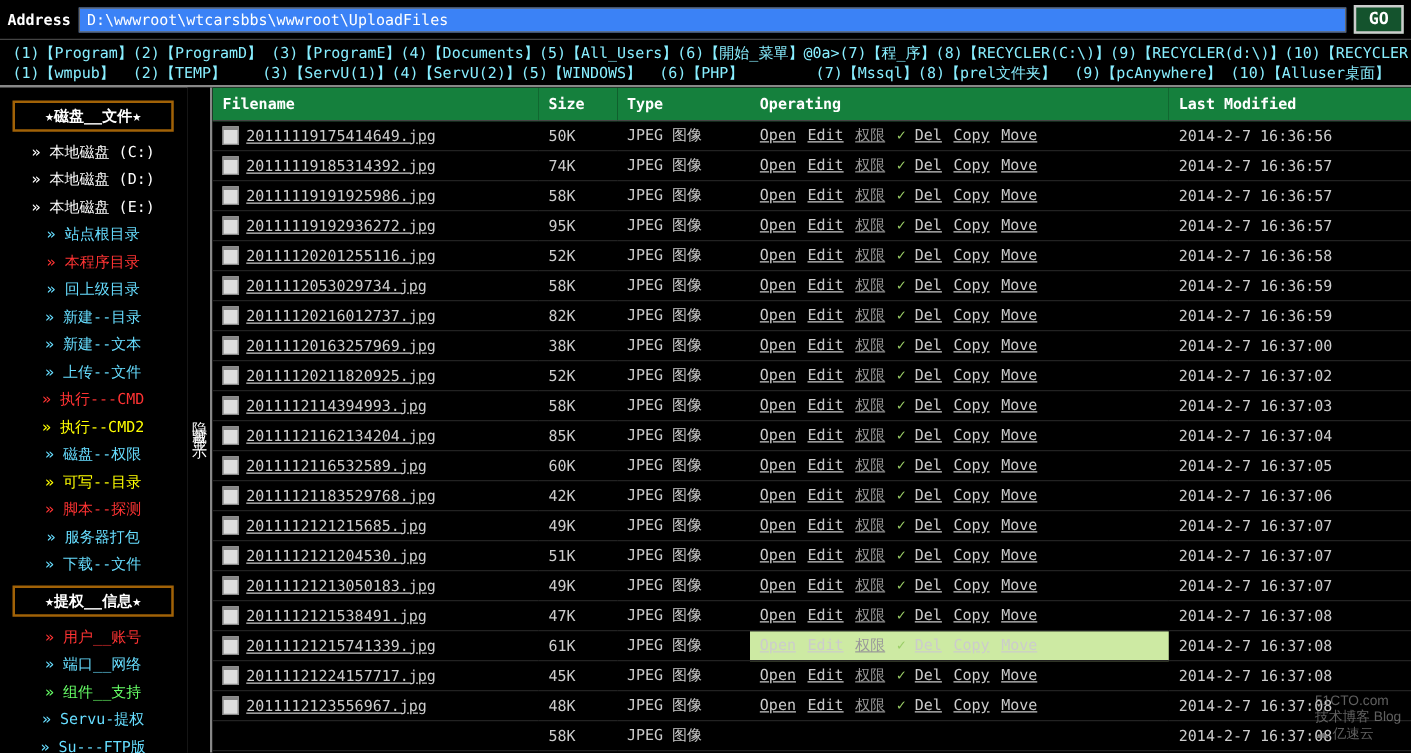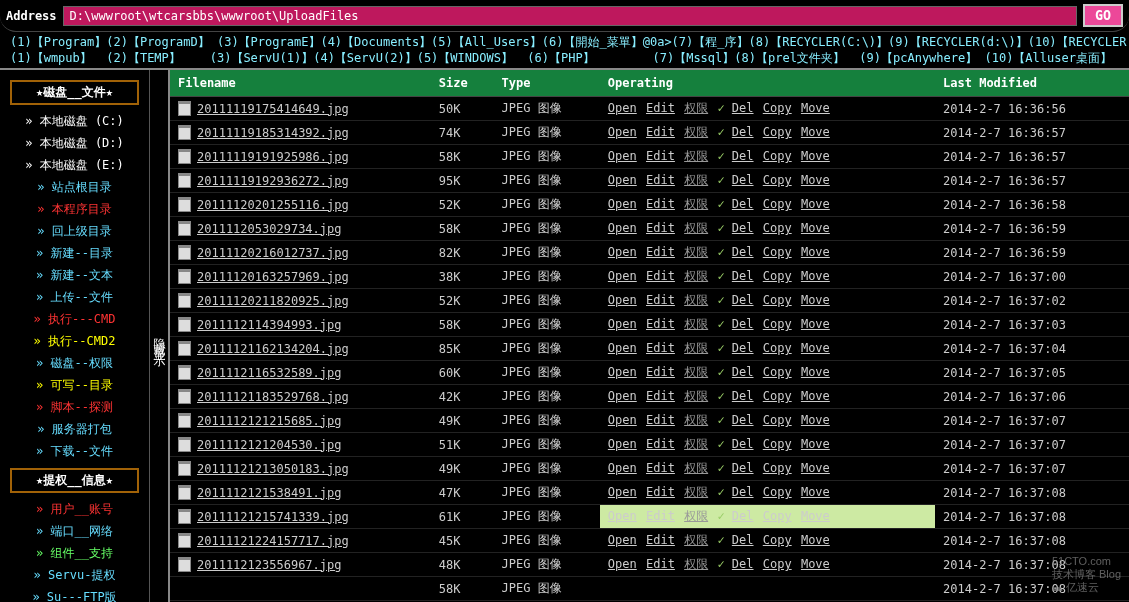--- a/index.html
+++ b/index.html
@@ -1,21 +1,21 @@
 <!DOCTYPE html>
 <html><head>
   <meta charset="utf-8">
   <style>
     * { margin:0; padding:0; box-sizing:border-box; }
     body { background:#000; color:#fff; font-family:"SimSun","宋体",monospace; font-size:12px; width:1129px; height:602px; overflow:hidden; }
     a { text-decoration:underline; cursor:pointer; }
-    .addr-bar { display:flex; align-items:center; padding:4px 6px; gap:6px; border-bottom:1px solid #444;border-radius:16px; }
+    .addr-bar { display:flex; align-items:center; padding:4px 6px; gap:6px; border-bottom:1px solid #444; }
     .addr-label { font-weight:bold; color:#fff; }
-    .addr-input { flex:1; background:#be185d; border:1px solid #666; color:#fff; padding:2px 6px; font-family:inherit; font-size:12px; }
-    .go-btn { background:#ec4899; border:2px solid #ccc; color:#fff; font-weight:bold; padding:2px 10px; font-family:inherit; cursor:pointer; }
+    .addr-input { flex:1; background:#3b82f6; border:1px solid #666; color:#fff; padding:2px 6px; font-family:inherit; font-size:12px; }
+    .go-btn { background:#14532d; border:2px solid #ccc; color:#fff; font-weight:bold; padding:2px 10px; font-family:inherit; cursor:pointer; }
     .top-links { padding:2px 10px; color:#8ef; font-size:12px; line-height:16px; border-bottom:2px solid #888; }
     .main { display:flex; height:540px; }
     .sidebar { width:150px; background:#000; border-right:1px solid #555; overflow-y:auto; padding:4px 2px; }
     .sb-head { border:2px solid #a16207; color:#fff; text-align:center; padding:2px 0; margin:6px 8px; font-weight:bold; }
     .sb-item { padding:2px 4px; margin:1px 8px; text-align:center; white-space:nowrap; }
     .sb-item a { text-decoration:none; }
     .c-white{color:#fff}.c-cyan{color:#6df}.c-yellow{color:#ff0}.c-red{color:#f33}.c-green{color:#6f6}
     .vbar { width:20px; background:#000; border-right:2px solid #888; display:flex; flex-direction:column; align-items:center; justify-content:center; color:#fff; font-size:12px; writing-mode:vertical-rl; text-orientation:upright; letter-spacing:6px; }
     .content { flex:1; overflow:auto; background:#000; }
     table { width:100%; border-collapse:collapse; font-size:12px; }

